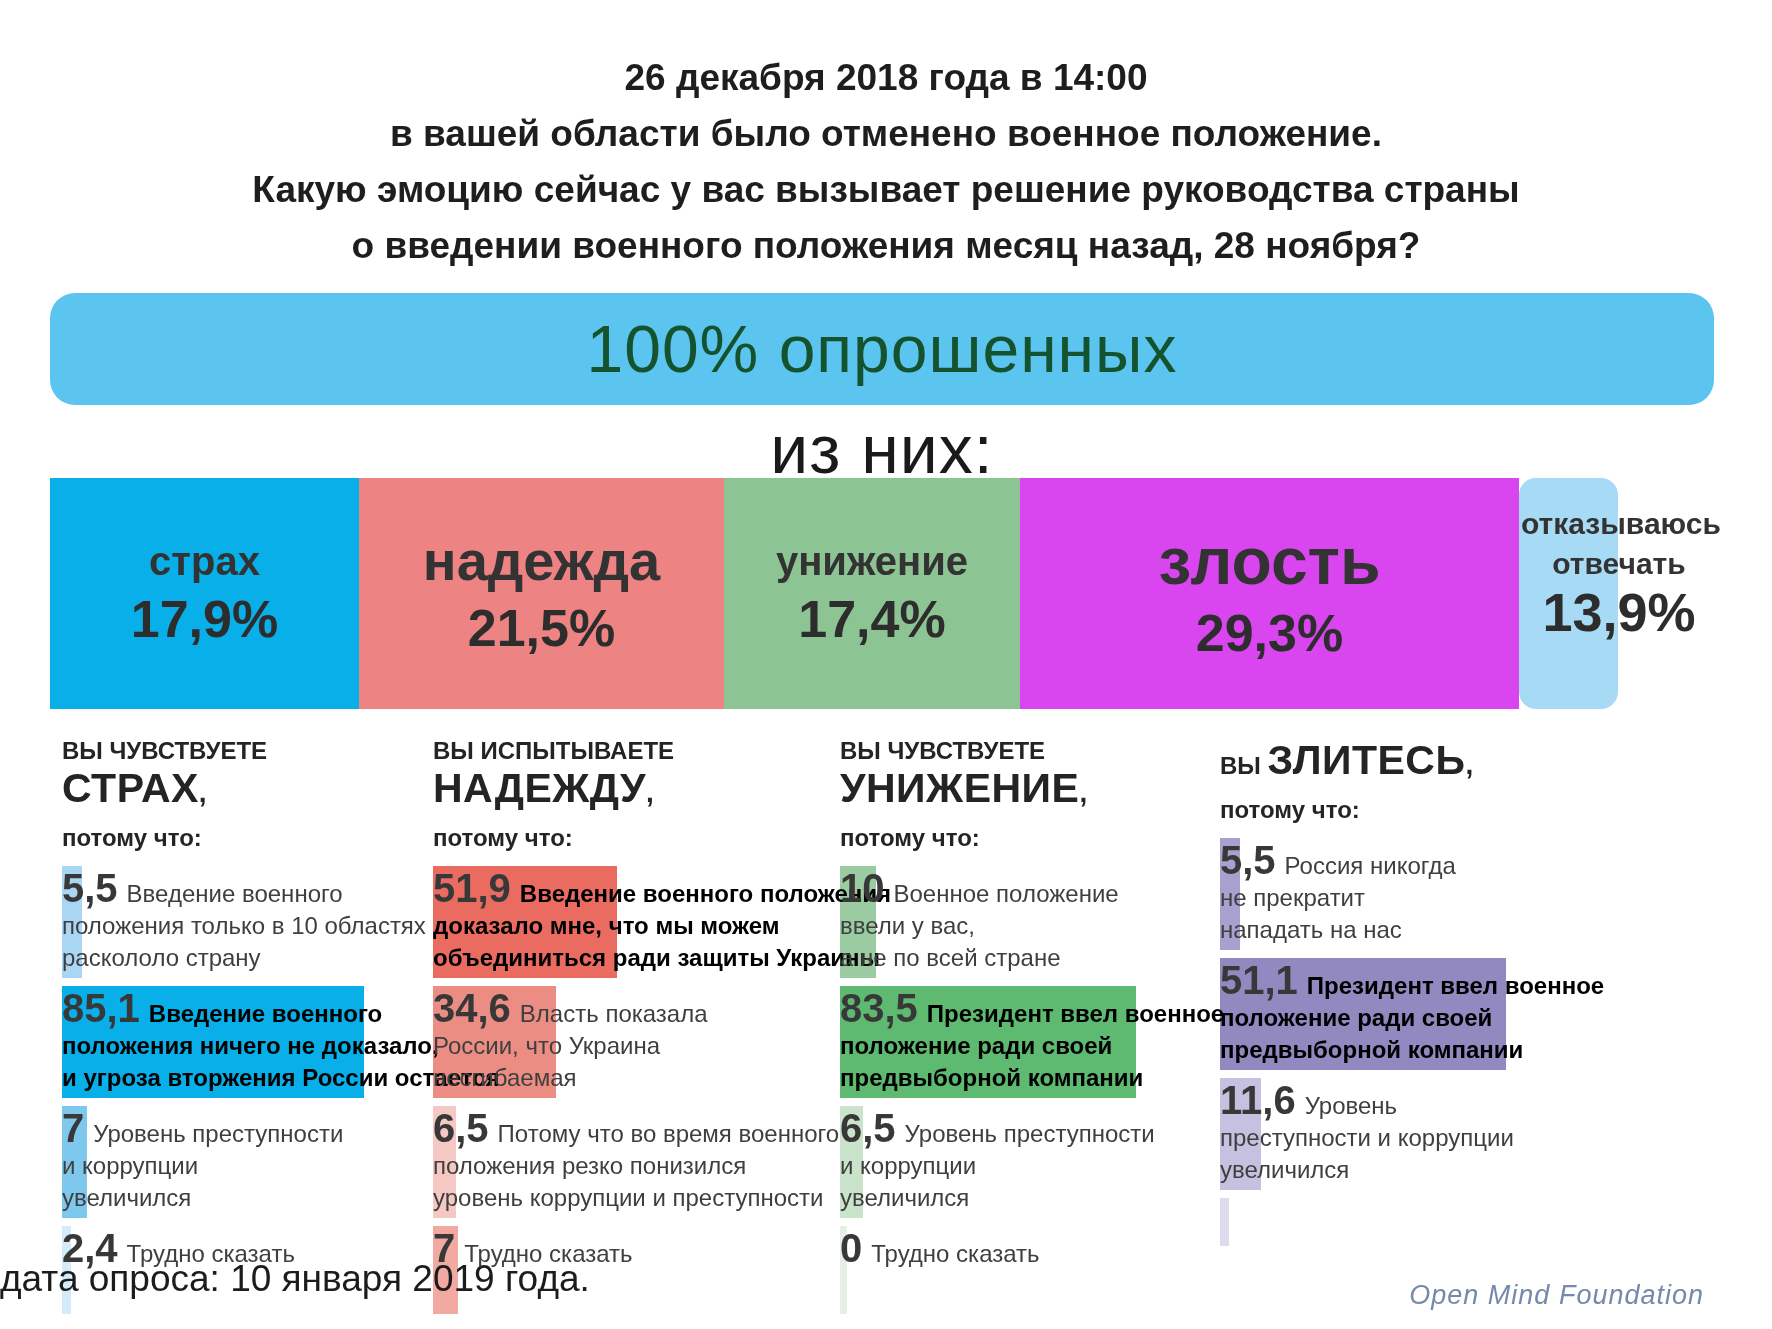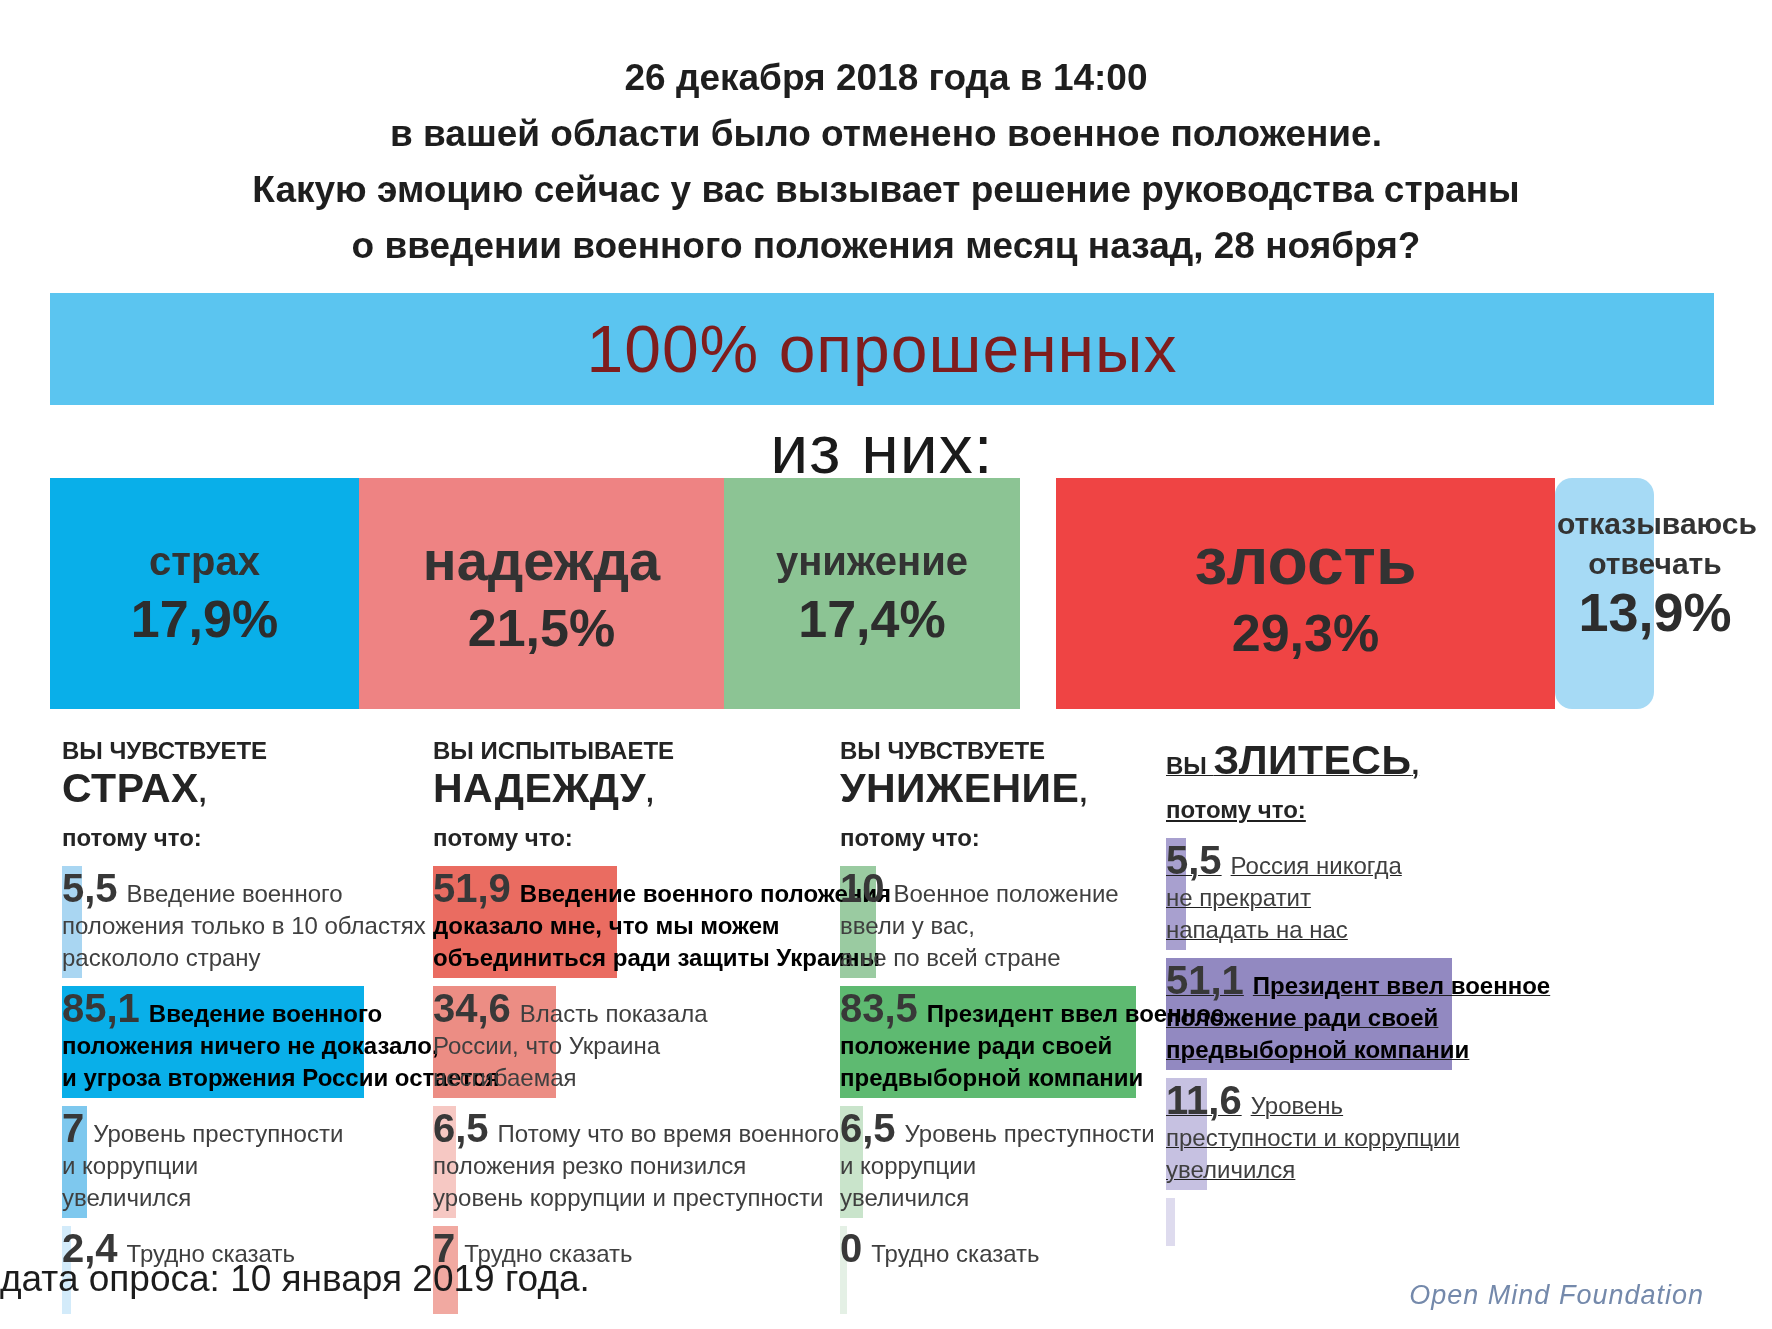--- a/index.html
+++ b/index.html
@@ -11,21 +11,21 @@
   
   .title {
     position:absolute; top:50px; left:0; width:100%;
     text-align:center; font-weight:bold; font-size:37px; line-height:56px;
     color:#1e1e1e; white-space:pre-line;
   }
   
   .banner {
     position:absolute; left:50px; top:293px; width:1664px; height:112px;
     display:flex; align-items:center; justify-content:center;
-    color:#7f1d1d; font-size:66px; letter-spacing:1px;
+    color:#14532d; font-size:66px; letter-spacing:1px;border-radius:25px;
   }
   
   .subtitle {
     position:absolute; left:50px; top:410px; width:1664px;
     text-align:center; font-size:68px; color:#1a1a1a; letter-spacing:1px;
   }
   
   .bar { position:absolute; left:50px; top:478px; height:231px; display:flex; }
   .seg { display:flex; flex-direction:column; align-items:center; justify-content:center; gap:10px; }
   .seg-name { font-weight:bold; color:#333333; line-height:1.05; }
@@ -36,21 +36,21 @@
   .seg4 { width:499px; } .seg4 .seg-name { font-size:66px; }
   .seg5 { width:99px; position:relative;border-radius:17px; }
   .seg5-box {
     position:absolute; top:26px; left:2px; width:196px; text-align:center;
   }
   .seg5-box .seg-name { font-size:30px; line-height:40px; white-space:pre-line; }
   .seg5-box .seg-pct  { font-size:54px; }
   
   .columns { position:absolute; top:737px; left:0; width:100%; height:540px; }
   .col { position:absolute; top:0; width:362px; }
-  .col1 { left:50px;padding-left:12px; } .col2 { left:433px; } .col3 { left:840px; } .col4 { left:1166px;text-decoration:underline; }
+  .col1 { left:50px;padding-left:12px; } .col2 { left:433px; } .col3 { left:840px; } .col4 { left:1220px; }
   .col-head { margin-bottom:14px; color:#242424; }
   .head-prefix { font-size:24px; font-weight:bold; }
   .head-emotion { font-size:41px; font-weight:bold; letter-spacing:0.5px; }
   .head-comma { font-size:28px; font-weight:bold; }
   .head-line2 { font-size:24px; font-weight:bold; margin-top:12px; }
   .item { position:relative; margin-bottom:8px; padding:4px 0 4px 0; }
   .itembar { position:absolute; left:0; top:0; height:100%; z-index:0; }
   .item.tail .itembar { height:calc(100% + 40px); }
   .item-content { position:relative; z-index:1; }
   .num { font-size:40px; font-weight:bold; color:#383838; line-height:36px; }
@@ -88,21 +88,21 @@
       <div class="seg-pct">17,9%</div>
     </div>
     <div class="seg seg2" style="background: rgb(238, 131, 131);">
       <div class="seg-name">надежда</div>
       <div class="seg-pct">21,5%</div>
     </div>
     <div class="seg seg3" style="background: rgb(140, 196, 148);">
       <div class="seg-name">унижение</div>
       <div class="seg-pct">17,4%</div>
     </div>
-    <div class="seg seg4" style="background: #ef4444; margin-left: 36px;">
+    <div class="seg seg4" style="background: #d946ef;">
       <div class="seg-name">злость</div>
       <div class="seg-pct">29,3%</div>
     </div>
     <div class="seg seg5" style="background: rgb(166, 218, 245);">
       <div class="seg5-box">
         <div class="seg-name">отказываюсь
 отвечать</div>
         <div class="seg-pct">13,9%</div>
       </div>
     </div>

